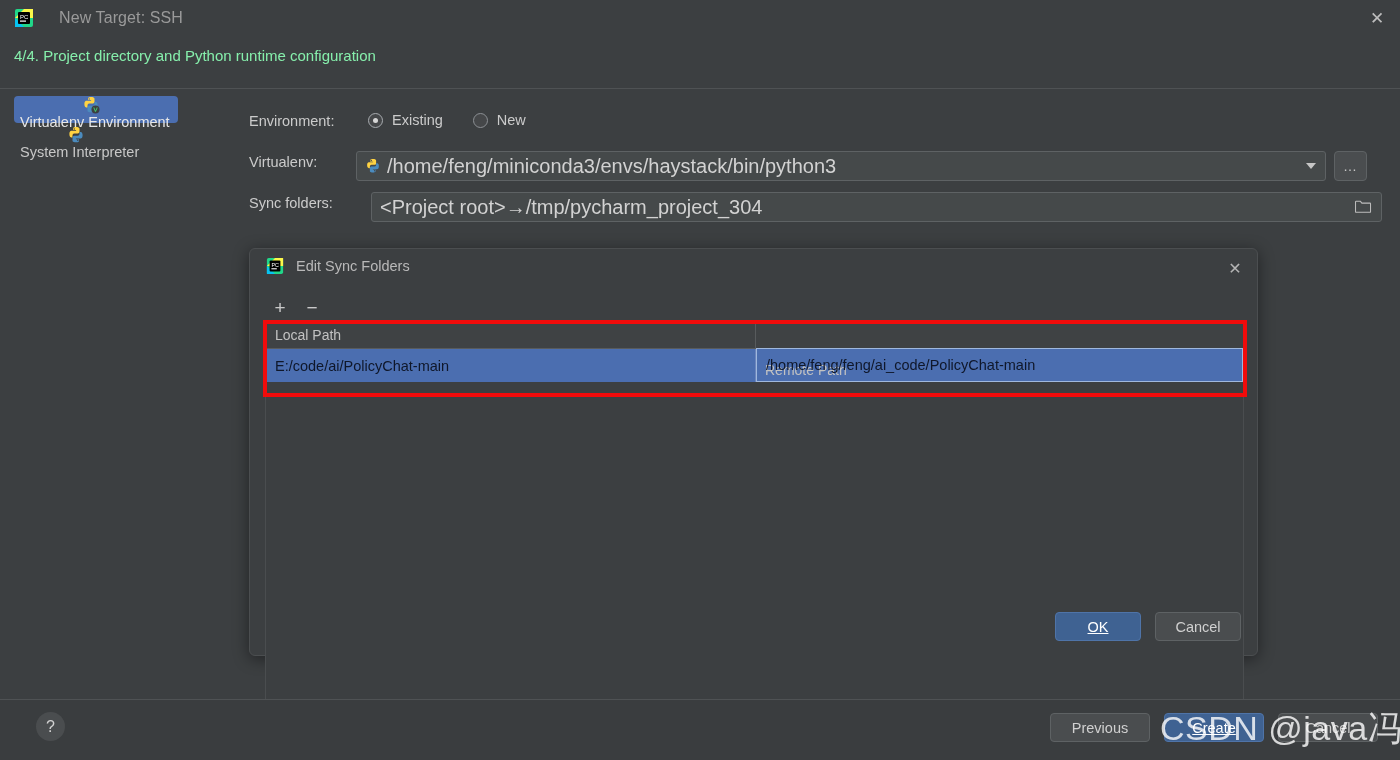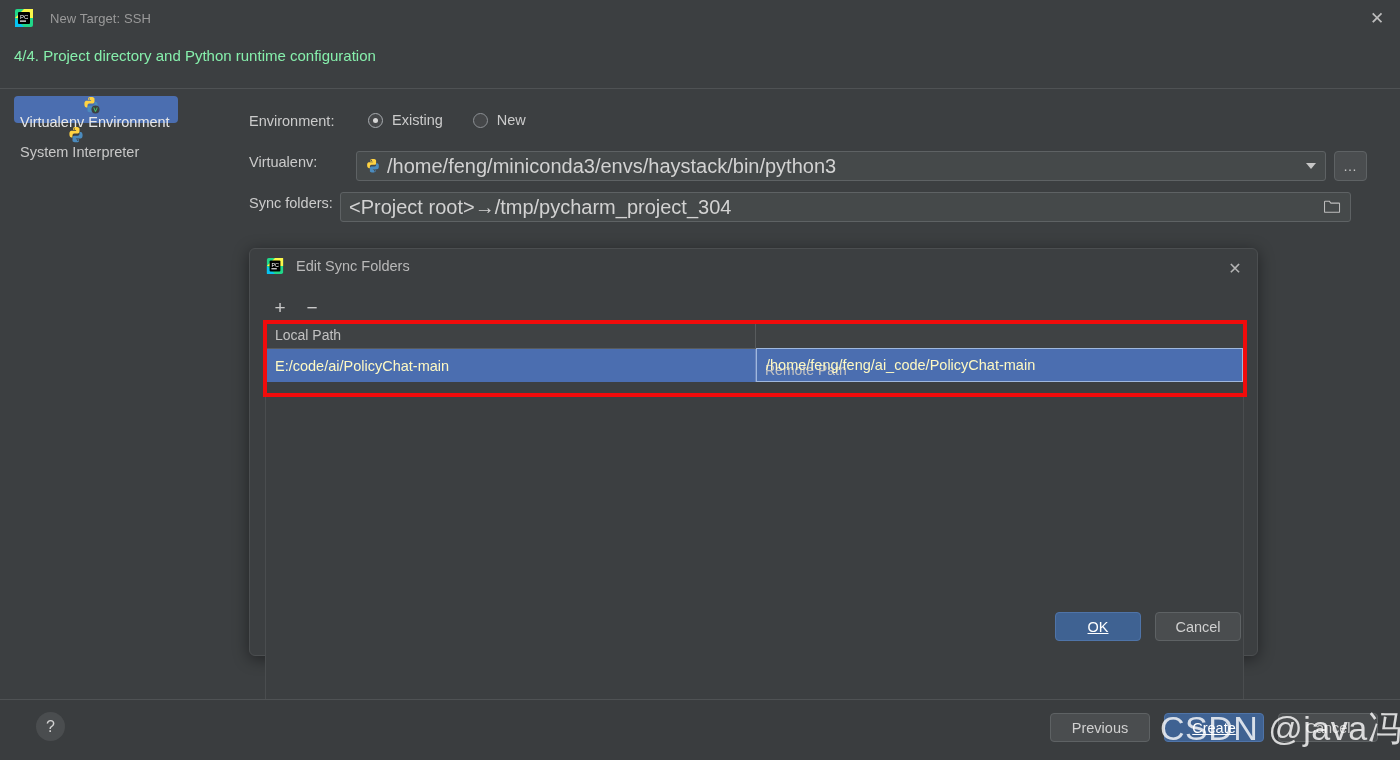--- a/index.html
+++ b/index.html
@@ -18,22 +18,22 @@
 
   
   .titlebar {
     position: absolute; left: 0; top: 0;
     width: 1400px; height: 36px;
     background: #3c3f41;
     display: flex; align-items: center;
   }
   .titlebar-icon { margin-left: 14px; width: 20px; height: 20px; }
   .titlebar-title {
-    margin-left: 16px;
-    font-size: 13px;
+    margin-left: 25px;
+    font-size: 16px;
     color: #9a9a9a;
     letter-spacing: .1px;
   }
   .titlebar-close {
     position: absolute; right: 0; top: 0;
     width: 46px; height: 36px;
     display: flex; align-items: center; justify-content: center;
     color: #bdbdbd; font-size: 17px; line-height: 1;
   }
 
@@ -111,21 +111,21 @@
     border-left: 5px solid transparent; border-right: 5px solid transparent;
     border-top: 6px solid #c6c6c6;
   }
   .dots-btn {
     position: absolute; left: 1085px; top: 0;
     width: 33px; height: 30px;
     background: #4a4d4f; border: 1px solid #5e6264; border-radius: 4px;
     display: flex; align-items: center; justify-content: center;
     color: #c6c6c6; font-size: 14px; letter-spacing: 1px;
   }
-  .sync-field { left: 91px; width: 1011px; }
+  .sync-field { left: 122px; width: 1011px; }
   .folder-icon {
     position: absolute; right: 8px; top: 6px;
     width: 19px; height: 15px;
   }
 
   
   .modal {
     position: absolute; left: 249px; top: 248px;
     width: 1009px; height: 408px;
     background: #3c3f41;
@@ -175,21 +175,21 @@
   .th {
     font-size: 14px; color: #c2c2c2;
     display: flex; align-items: center;
     padding-left: 9px;
   }
   .th.c1 { width: 490px; border-right: 1px solid #585b5d; }
   .th.c2 { flex: 1; margin-top: 48px; }
   .trow { display: flex; height: 33px; }
   .trow.selected { background: #4b6eb0; }
   .td {
-    font-size: 14.5px; color: #fef9c3;
+    font-size: 14.5px; color: #0f172a;
     display: flex; align-items: center;
     padding-left: 9px;
   }
   .td.c1 { width: 490px; border-right: 1px solid #6d86bd; }
   .td.c2 { flex: 1; }
   .trow.selected .td.c2 { border: 1px solid #9fb8de; margin: -1px 0 0 0; }
 
   
   .annot {
     position: absolute; left: 263px; top: 320px;

